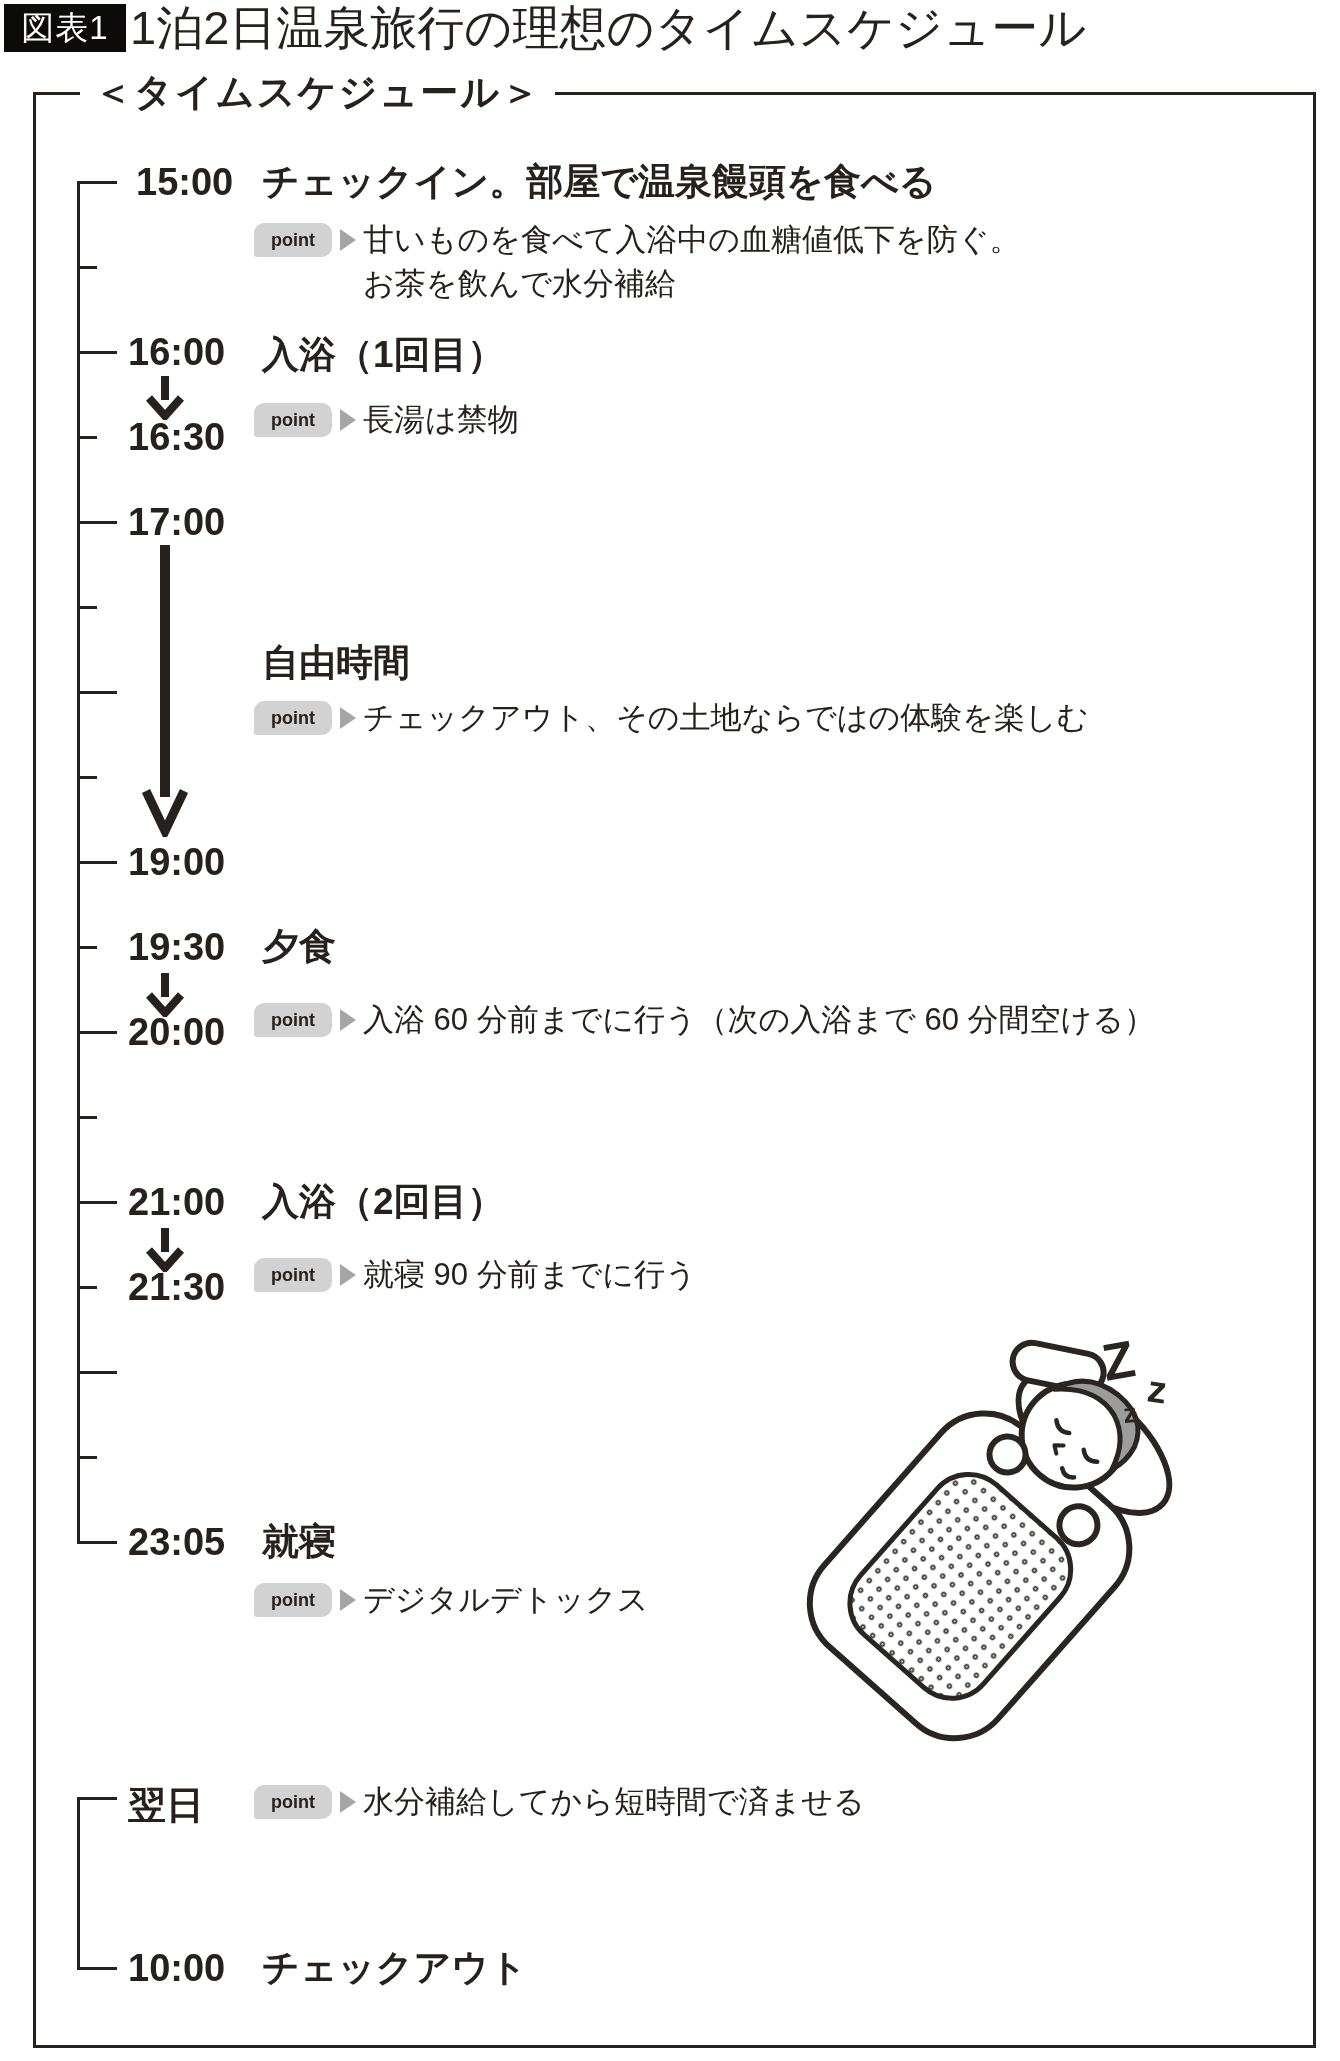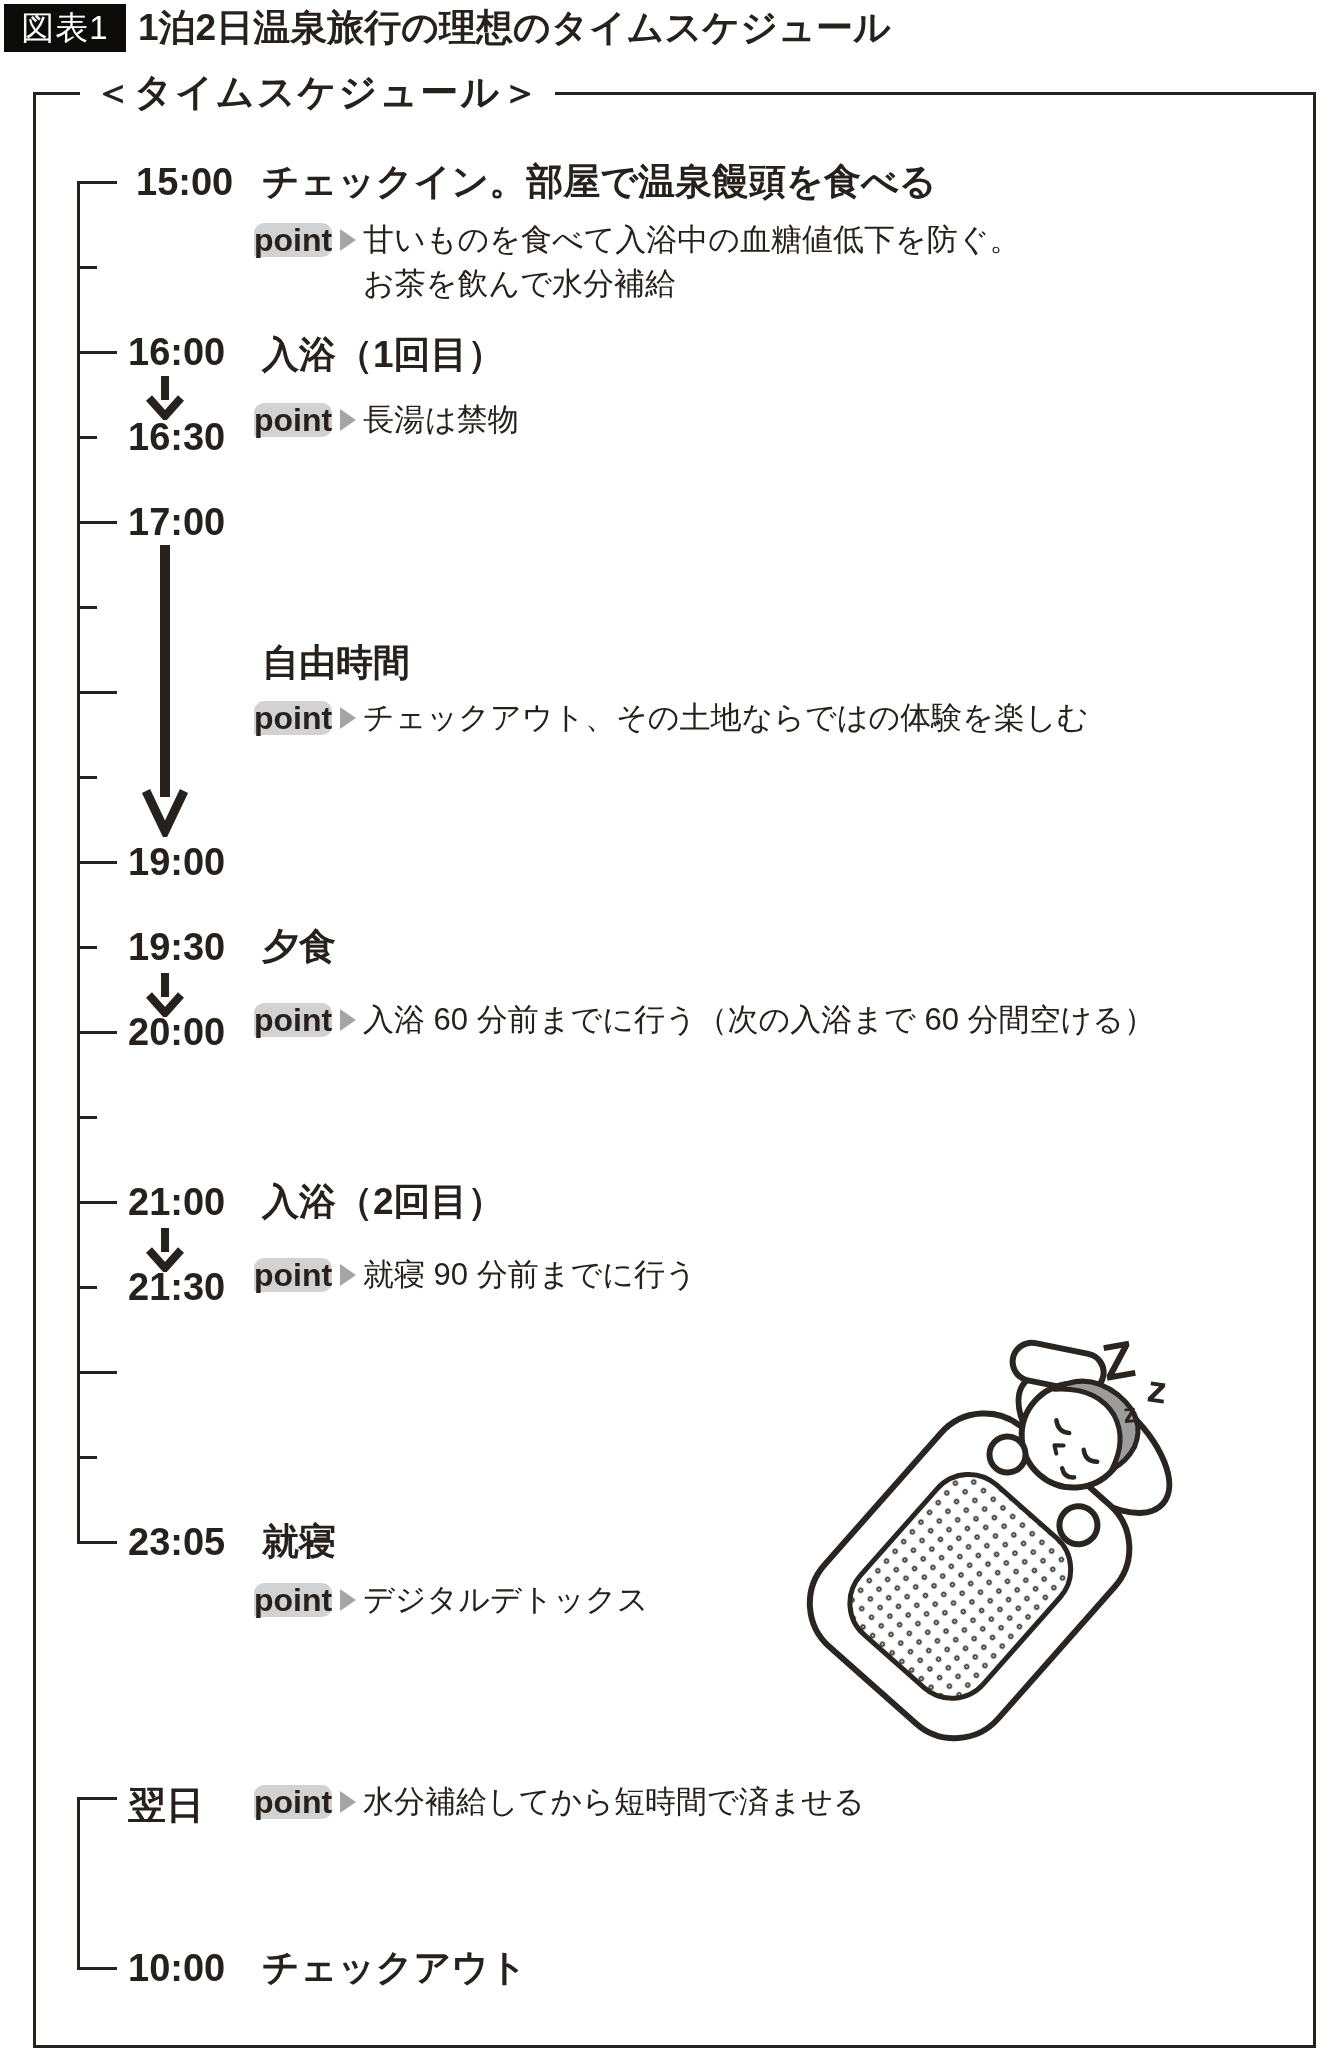--- a/index.html
+++ b/index.html
@@ -13,21 +13,21 @@
     position:relative;width:1340px;height:2061px;background:#fff;overflow:hidden;
     font-family:"Liberation Sans","DejaVu Sans",sans-serif;color:var(--ink);
   }
   
   .fig-badge{
     position:absolute;left:4px;top:4px;width:122px;height:48px;background:var(--fig-badge);
     color:#fff;font-size:33px;font-weight:400;display:flex;align-items:center;justify-content:center;
     letter-spacing:1px;
   }
   .fig-title{
-    position:absolute;left:138px;top:2px;font-size:37px;font-weight:700;line-height:52px;
+    position:absolute;left:130px;top:2px;font-size:47px;font-weight:400;line-height:52px;
     white-space:nowrap;letter-spacing:0px;
   }
   
   .panel{
     position:absolute;left:33px;top:92px;width:1277px;height:1950px;
     border:3px solid var(--ink);background:#fff;
   }
   .panel-label{
     position:absolute;left:80px;top:68px;background:#fff;padding:0 14px;
     font-size:38px;font-weight:700;line-height:48px;white-space:nowrap;letter-spacing:2px;
@@ -41,21 +41,21 @@
     position:absolute;left:128px;font-size:38px;font-weight:600;line-height:44px;white-space:nowrap;
   }
   
   .etitle{
     position:absolute;left:262px;font-size:37px;font-weight:700;line-height:44px;white-space:nowrap;
   }
   .prow{position:absolute;left:254px;display:flex;align-items:flex-start;}
   .pbadge{
     flex:0 0 auto;width:78px;height:34px;margin-top:5px;background:var(--badge-bg);
     border-radius:10px 10px 10px 3px;color:var(--ink);
-    font-size:32px;font-weight:600;display:flex;align-items:center;justify-content:center;
+    font-size:18px;font-weight:600;display:flex;align-items:center;justify-content:center;
   }
   .ptri{
     flex:0 0 auto;width:0;height:0;margin:11px 7px 0 8px;
     border-left:16px solid var(--tri);border-top:11px solid transparent;border-bottom:11px solid transparent;
   }
   .ptext{font-size:31px;line-height:44px;white-space:nowrap;}
   .arrow{position:absolute;}
 </style>
 </head>
 <body>

